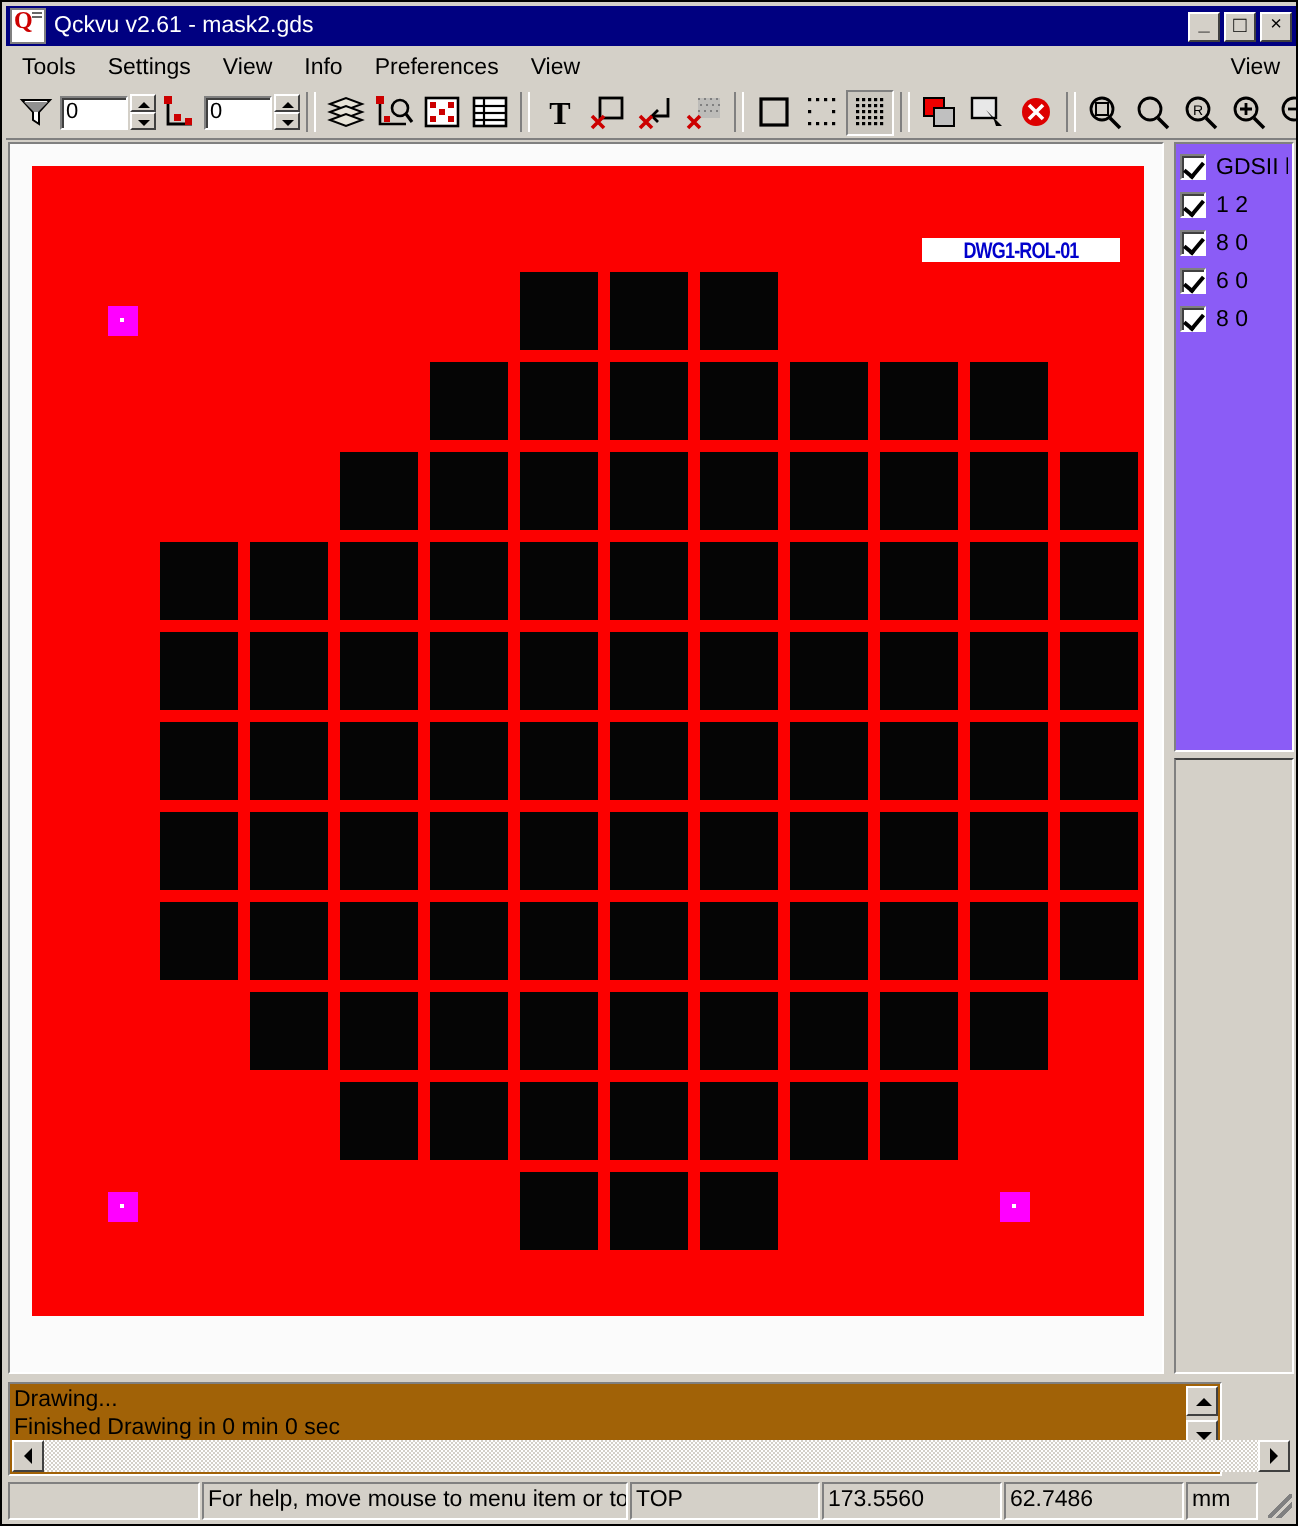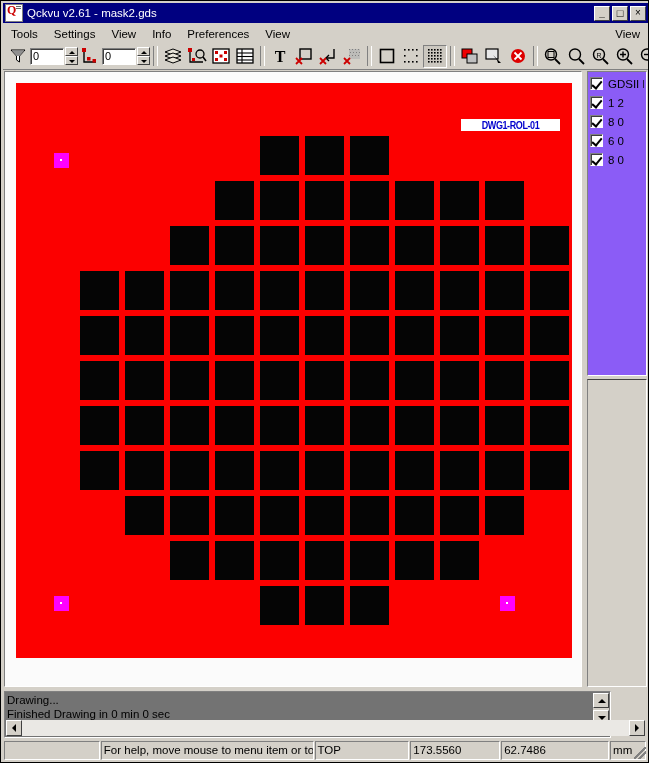--- a/index.html
+++ b/index.html
@@ -304,21 +304,21 @@
     border-right: 1px solid #ffffff;
     border-bottom: 1px solid #ffffff;
     box-sizing: border-box;
   }
 
   
   #logpane {
     position: absolute;
     left: 3px; top: 690px;
     width: 607px; height: 47px;
-    background: #737373;
+    background: #a16207;
     border-top: 1px solid #808080;
     border-left: 1px solid #808080;
     border-right: 1px solid #ffffff;
     border-bottom: 1px solid #ffffff;
     box-sizing: border-box;
   }
   #log-text {
     position: absolute;
     left: 2px; top: 1px;
     width: 620px; height: 32px;
@@ -389,21 +389,21 @@
     padding: 0 2px;
     overflow: hidden;
     white-space: nowrap;
     background: #d4d0c8;
     margin-right: 1px;
   }
   #sb-blank   { width: 96px; }
   #sb-help    { width: 213px; }
   #sb-top     { width: 95px; }
   #sb-x       { width: 90px; }
-  #sb-y       { width: 108px; }
+  #sb-y       { width: 90px; }
   #sb-units   { width: 36px; }
   #sb-grip {
     flex: 1 1 auto;
     position: relative;
   }
   #sb-grip::after {
     content: "";
     position: absolute;
     right: 1px; bottom: 1px;
     width: 12px; height: 12px;

